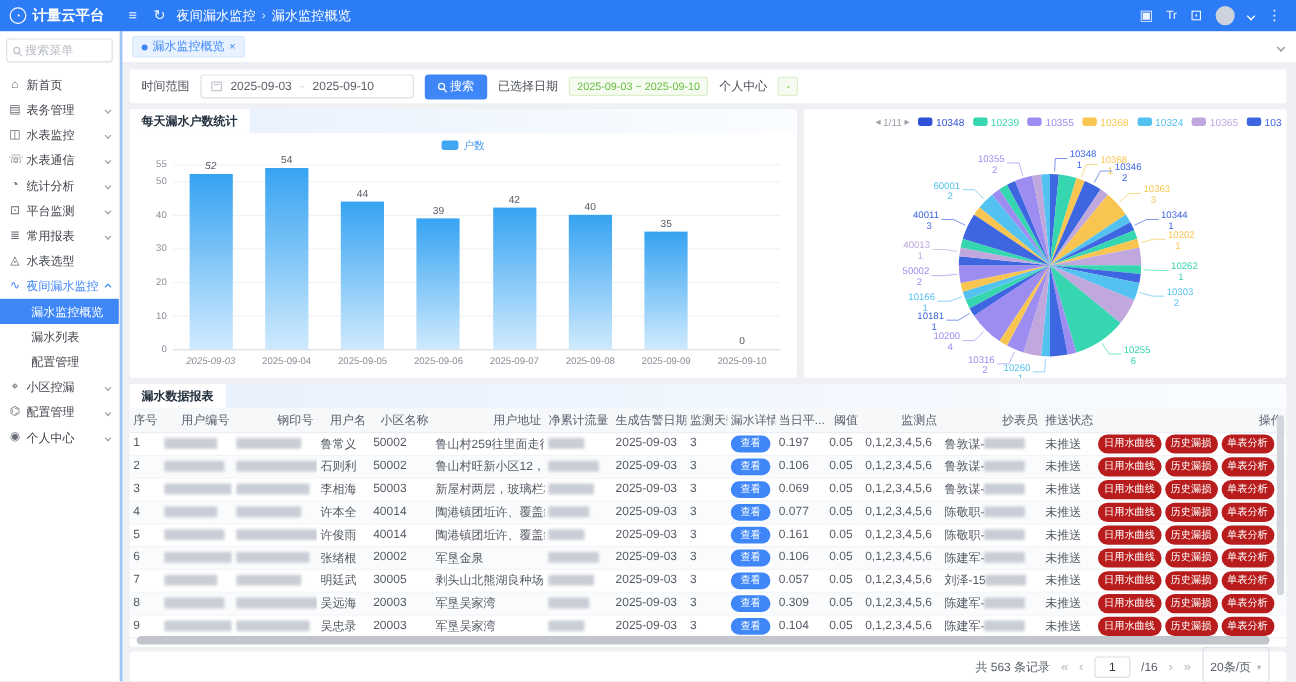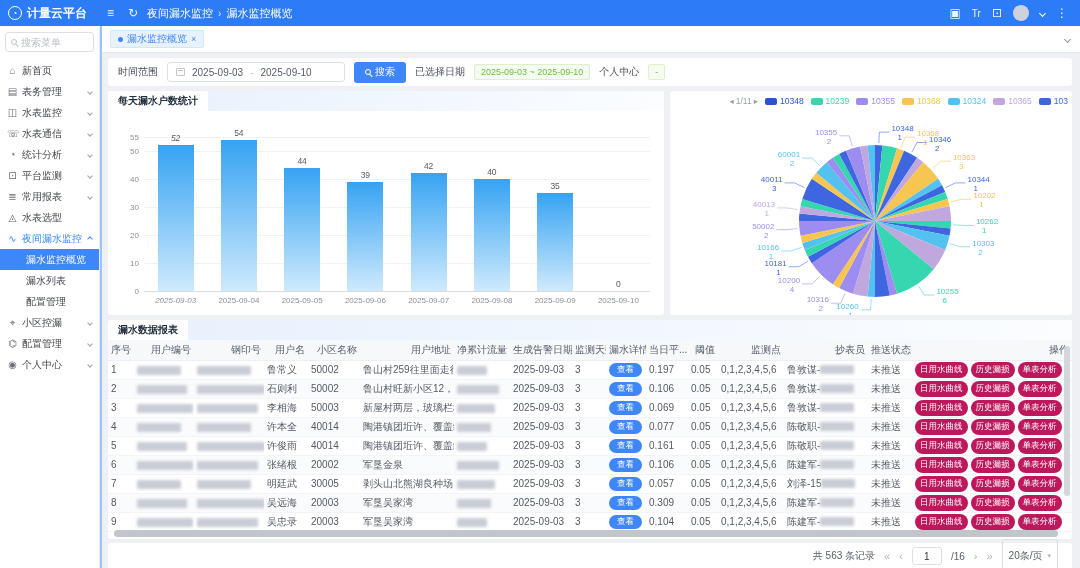--- a/index.html
+++ b/index.html
@@ -78,21 +78,21 @@
   .pie-svg{position:absolute;left:0;top:18px;width:100%;height:206px;overflow:visible}
   
   .table-card{margin-top:5px;height:219px;overflow:hidden}
   .table-wrap{position:absolute;top:20px;left:0;right:0;bottom:0;overflow:hidden}
   table{border-collapse:collapse;width:964px;table-layout:fixed;font-size:10px}
   th{background:#f7f8fa;color:#58606e;font-weight:normal;height:20px;text-align:right;padding:0 3px;border-bottom:1px solid #ebeef5;white-space:nowrap;overflow:hidden}
   td{height:19px;padding:0 3px;border-bottom:1px solid #f2f4f7;color:#545a64;white-space:nowrap;overflow:hidden}
   tbody tr:nth-child(even) td{background:#fafbfc}
   .mask{display:inline-block;height:9px;border-radius:1px;background:#c9cdd5;filter:blur(1.5px);vertical-align:middle}
   .pill{display:inline-block;background:#3f87f9;color:#fff;border-radius:9px;padding:1px 8px;font-size:8.5px;cursor:pointer}
-  .act-pill{display:inline-block;background:#be185d;color:#fff;border-radius:9px;padding:2px 5px;font-size:8.5px;margin-right:3px;cursor:pointer}
+  .act-pill{display:inline-block;background:#b91c1c;color:#fff;border-radius:9px;padding:2px 5px;font-size:8.5px;margin-right:3px;cursor:pointer}
   .hscroll{position:absolute;left:6px;right:14px;bottom:2px;height:7px;border-radius:4px;background:#c2c5cc;z-index:2;cursor:pointer}
   .vscroll{position:absolute;right:2px;top:26px;width:6px;height:150px;border-radius:3px;background:#d3d6dc;z-index:2;cursor:pointer}
   
   .pagebar{margin-top:4px;background:#fff;border-radius:3px;height:26px;display:flex;align-items:center;justify-content:flex-end;gap:9px;padding:0 14px;color:#5a6068;font-size:10px}
   .pg-btn{color:#b0b3ba;cursor:pointer;font-size:11px}
   .pg-input{border:1px solid #dcdfe6;border-radius:3px;width:30px;height:18px;text-align:center;font-size:10px;color:#333;outline:none}
   .pg-size{border:1px solid #dcdfe6;border-radius:3px;height:35px;display:flex;align-items:center;gap:5px;padding:0 6px;cursor:pointer}
   .pg-size .tri{font-size:7px;color:#b0b3ba}
 </style>
 </head>
@@ -223,20 +223,24 @@
       <span class="flabel">已选择日期</span>
       <span class="badge-green">2025-09-03 ~ 2025-09-10</span>
       <span class="flabel">个人中心</span>
       <span class="badge-green">-</span>
     </div>
 
     <div class="charts">
       <section class="card bar-card">
         <div class="card-head">
           <span class="card-title">每天漏水户数统计</span>
+        </div>
+        <div class="bar-legend">
+          <span class="legend-swatch" style="background: rgb(65, 167, 242);"></span>
+          <span>户数</span>
         </div>
         <div class="bar-plot">
             <div class="gridline zero" style="top: 100%;"></div>
             <div class="ytick" style="top: 100%;">0</div>
             <div class="gridline" style="top: 81.8182%;"></div>
             <div class="ytick" style="top: 81.8182%;">10</div>
             <div class="gridline" style="top: 63.6364%;"></div>
             <div class="ytick" style="top: 63.6364%;">20</div>
             <div class="gridline" style="top: 45.4545%;"></div>
             <div class="ytick" style="top: 45.4545%;">30</div>

